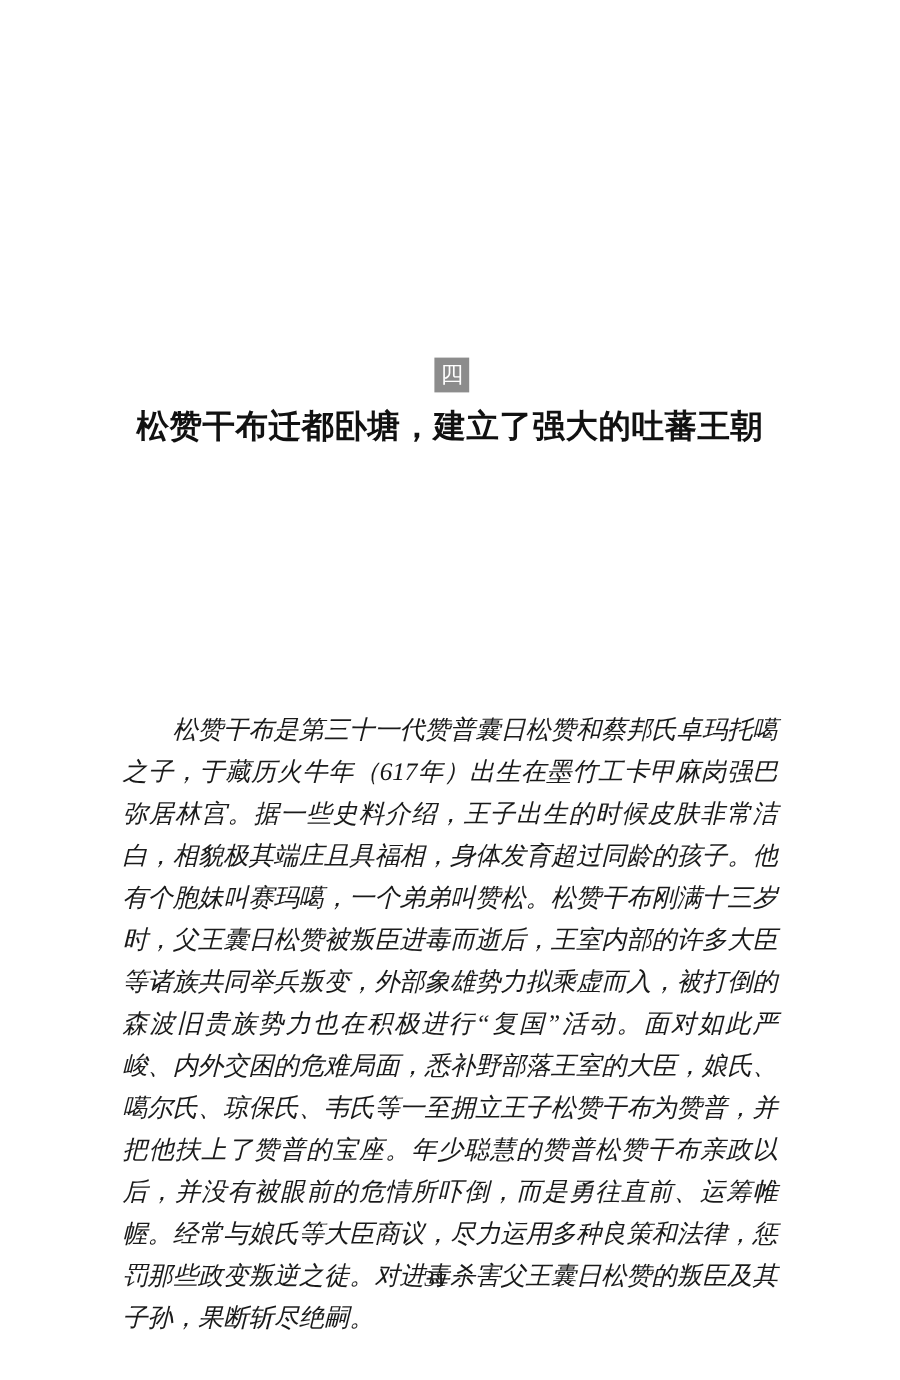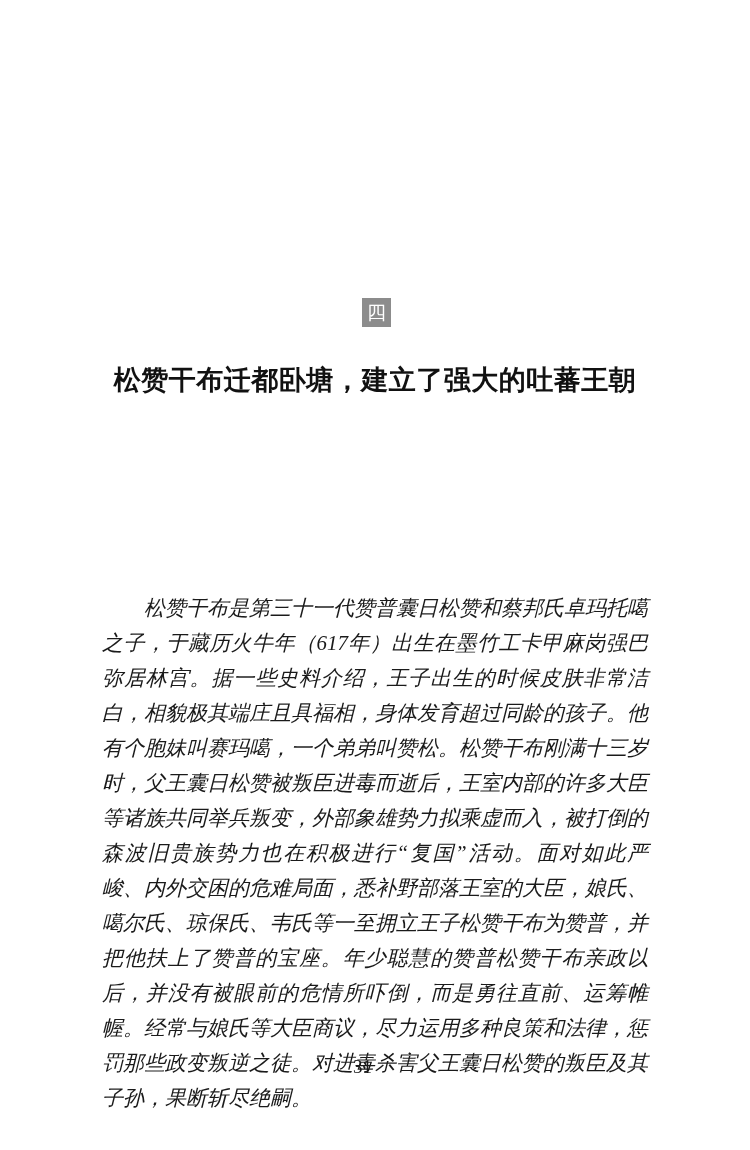--- a/index.html
+++ b/index.html
@@ -27,21 +27,21 @@
     align-items: center;
     justify-content: center;
   }
   .chapter-badge span {
     color: #ffffff;
     font-size: 19px;
     line-height: 1;
   }
   .chapter-title {
     position: absolute;
-    top: 362px;
+    top: 337px;
     left: 0;
     width: 750px;
     margin: 0;
     text-align: center;
     font-size: 27px;
     font-weight: bold;
     letter-spacing: 0.5px;
     color: #111111;
   }
   .body-paragraph {

